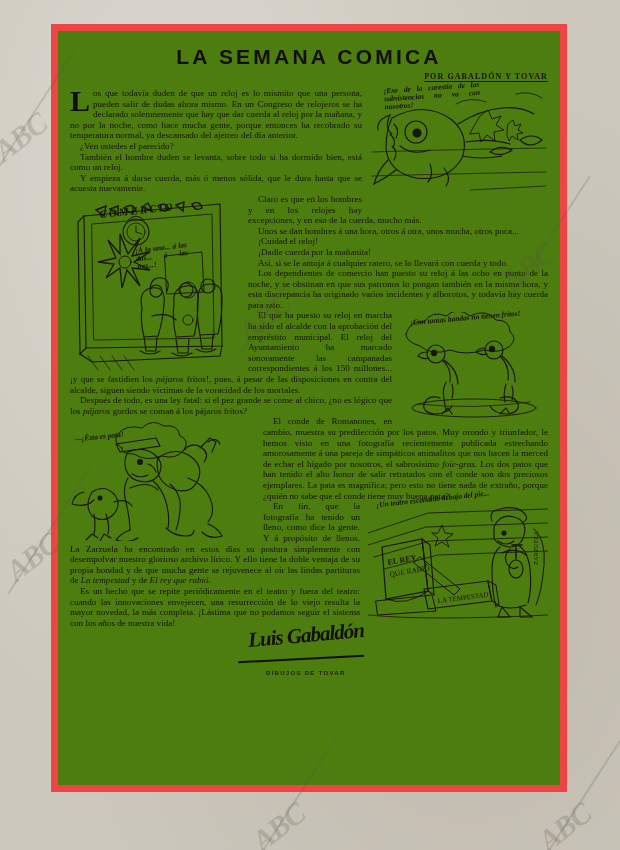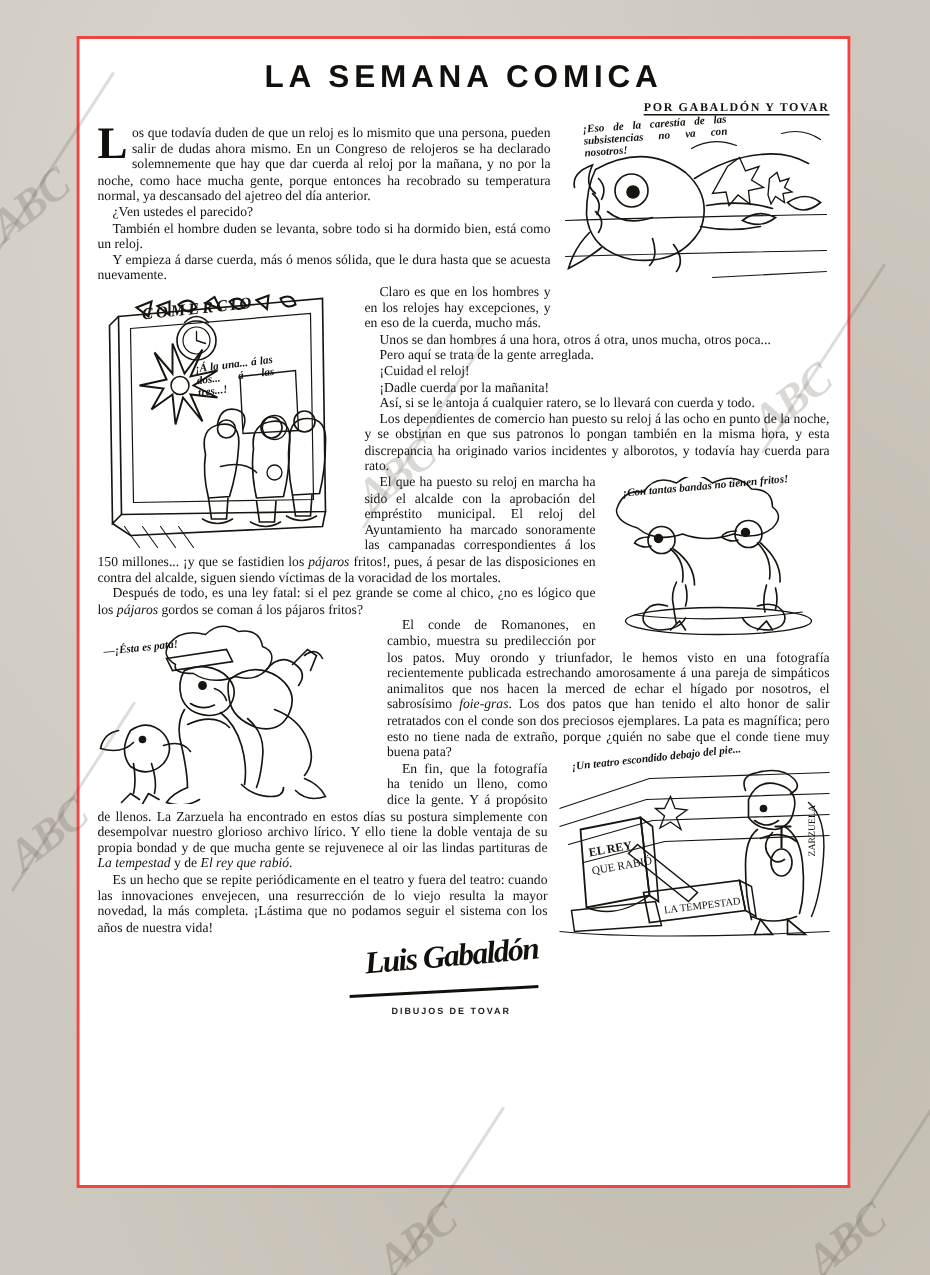--- a/index.html
+++ b/index.html
@@ -23,22 +23,22 @@
       radial-gradient(ellipse at 30% 20%, rgba(255,255,255,0.28), rgba(255,255,255,0) 60%),
       radial-gradient(ellipse at 75% 70%, rgba(120,110,95,0.16), rgba(255,255,255,0) 65%);
     pointer-events: none;
   }
   .frame {
     position: absolute;
     left: 51px;
     top: 24px;
     width: 516px;
     height: 768px;
-    border: 2px solid #ef4444;
-    background: #ffffff;
+    border: 7px solid #ef4444;
+    background: #4d7c0f;
     box-sizing: border-box;
   }
   .frame-inner {
     position: absolute;
     inset: 0;
     padding: 8px 12px 6px 12px;
     box-sizing: border-box;
   }
   .masthead {
     text-align: center;
@@ -287,21 +287,20 @@
             </g>
             <g font-family="Liberation Serif, serif" font-size="11" font-style="italic" font-weight="bold" fill="#18140f">
               <text x="30" y="22" transform="rotate(-6 30 22)" letter-spacing="2">COMERCIO</text>
             </g>
           </svg>
           <div class="hand" style="left:66px; top:48px; width:52px; transform:rotate(-7deg);">¡Á la una... á las dos... á las tres...!</div>
         </div>
 
         <p>Claro es que en los hombres y en los relojes hay excepciones, y en eso de la cuerda, mucho más.</p>
         <p>Unos se dan hombres á una hora, otros á otra, unos mucha, otros poca...</p>
-        <p>Pero aquí se trata de la gente arreglada.</p>
         <p>¡Cuidad el reloj!</p>
         <p>¡Dadle cuerda por la mañanita!</p>
         <p>Así, si se le antoja á cualquier ratero, se lo llevará con cuerda y todo.</p>
         <p>Los dependientes de comercio han puesto su reloj á las ocho en punto de la noche, y se obstinan en que sus patronos lo pongan también en la misma hora, y esta discrepancia ha originado varios incidentes y alborotos, y todavía hay cuerda para rato.</p>
 
         <div class="float-birds art">
           <svg viewBox="0 0 148 108" preserveAspectRatio="none">
             <g fill="none" stroke="#18140f" stroke-width="1.1" stroke-linecap="round">
               <path d="M6 22 q 4 -14 18 -12 q 8 -12 22 -6 q 12 -10 24 0 q 16 -8 26 4 q 14 0 14 12 q 8 6 0 14 q -10 8 -26 4 q -18 6 -34 0 q -18 6 -30 -4 q -14 -4 -14 -12 Z" stroke-width="1"></path>
               <circle cx="36" cy="42" r="9"></circle>

